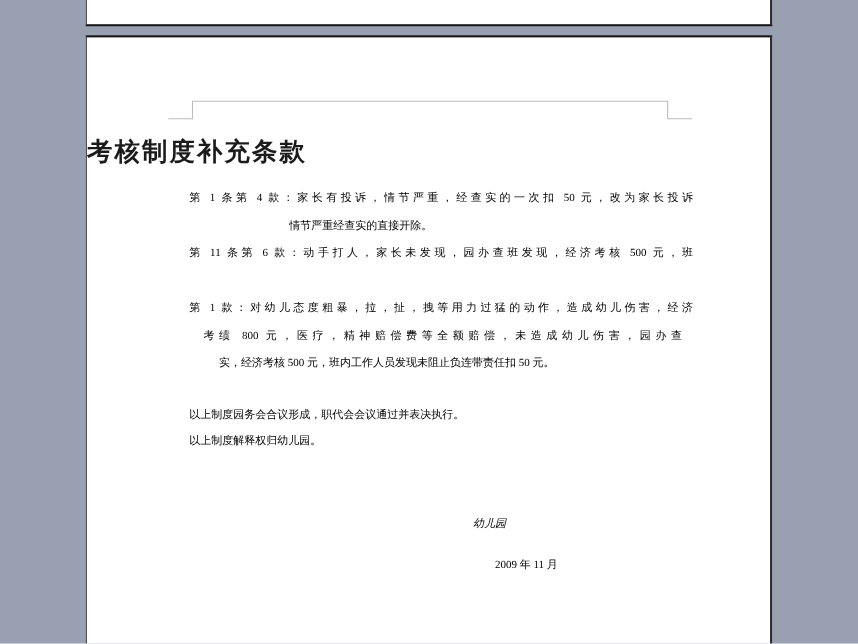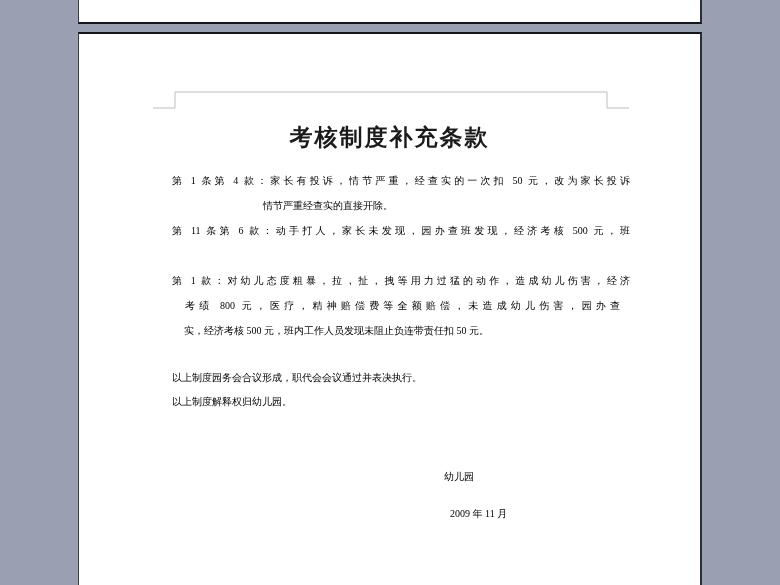--- a/index.html
+++ b/index.html
@@ -43,21 +43,20 @@
   .margin-mark {
     position: absolute;
     left: 0;
     top: 0;
   }
   .doc-title {
     position: absolute;
     top: 76px;
     left: 0;
     width: 100%;
-    text-align: center;
     font-size: 23px;
     line-height: 26px;
     font-weight: bold;
     color: #1b1b1b;
     letter-spacing: 2px;
     white-space: nowrap;
   }
   .line {
     position: absolute;
     font-size: 10px;
@@ -73,26 +72,26 @@
   }
   
   .l0 { top: 139px; left: 93px;  width: 458px; }
   .l1 { top: 164px; left: 184px; }
   
   .l2 { top: 189px; left: 93px;  width: 458px; }
   .l3 { top: 214px; left: 164px; }
   
   .l4 { top: 239px; left: 93px;  width: 458px; }
   .l5 { top: 264px; left: 106px; width: 435px; }
-  .l6 { top: 289px; left: 105px; }
+  .l6 { top: 289px; left: 120px; }
   
   .c0 { top: 336px; left: 93px; }
   .c1 { top: 360px; left: 93px; }
   
-  .sig-name { top: 435px; left: 365px; }
+  .sig-name { top: 435px; left: 351px; font-style: italic; }
   .sig-date { top: 472px; left: 371px; }
 </style>
 </head>
 <body>
 
 <div class="canvas">
 
   <div class="page-prev"></div>
 
   <div class="page-main">

